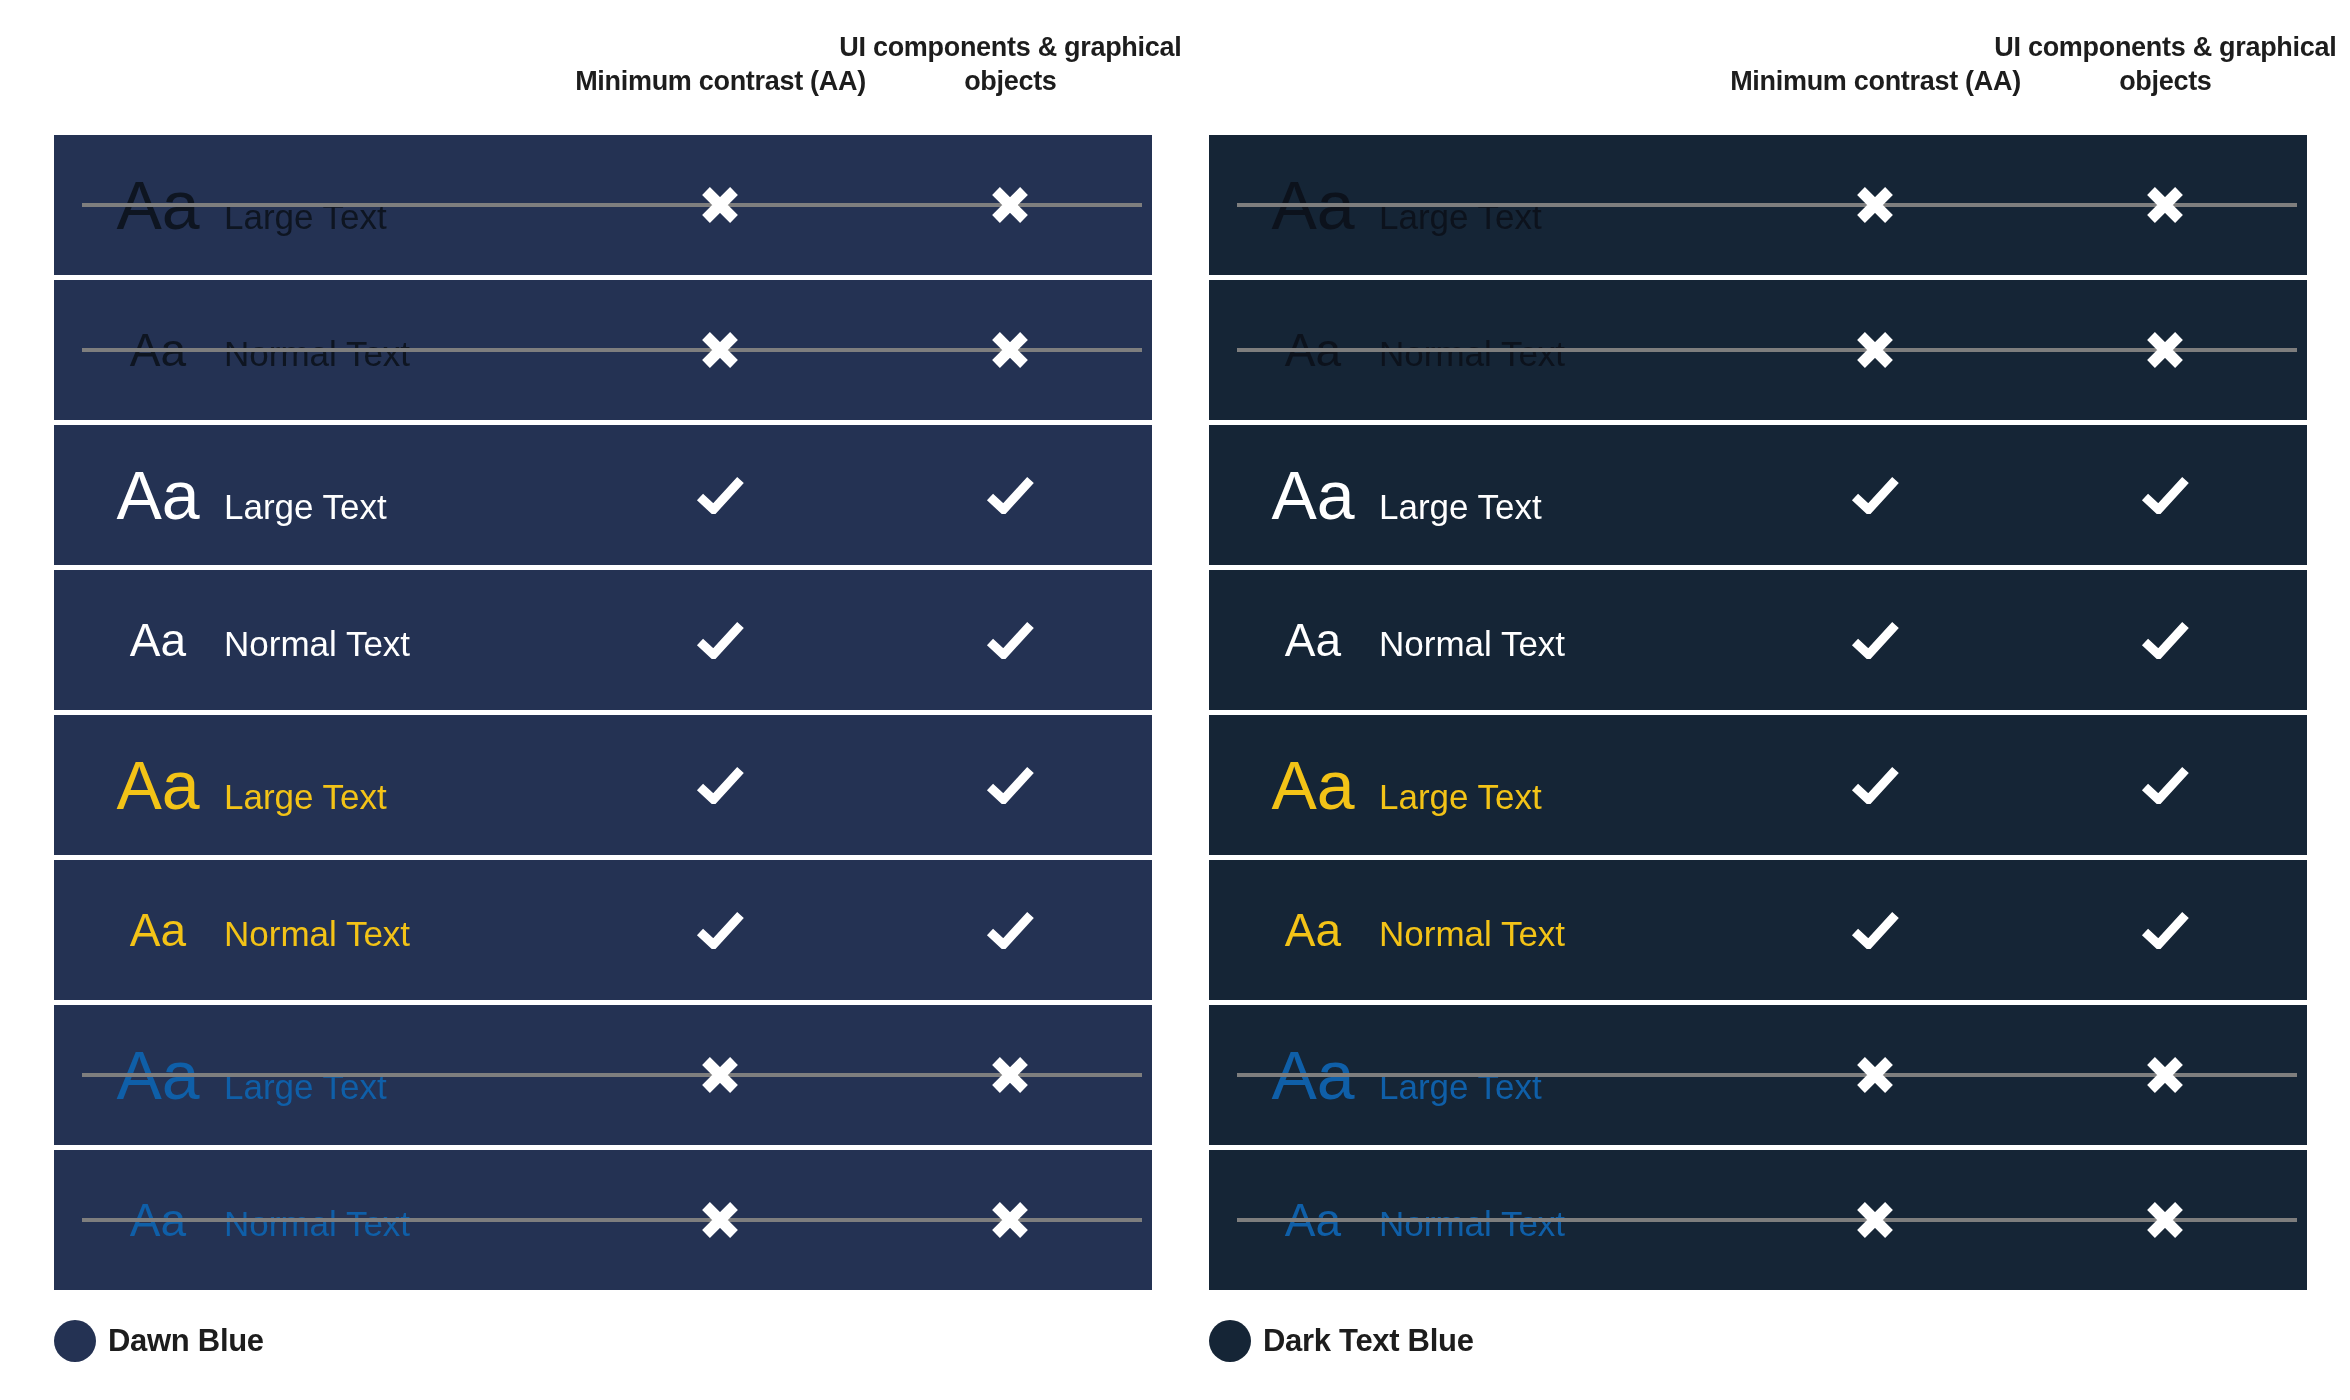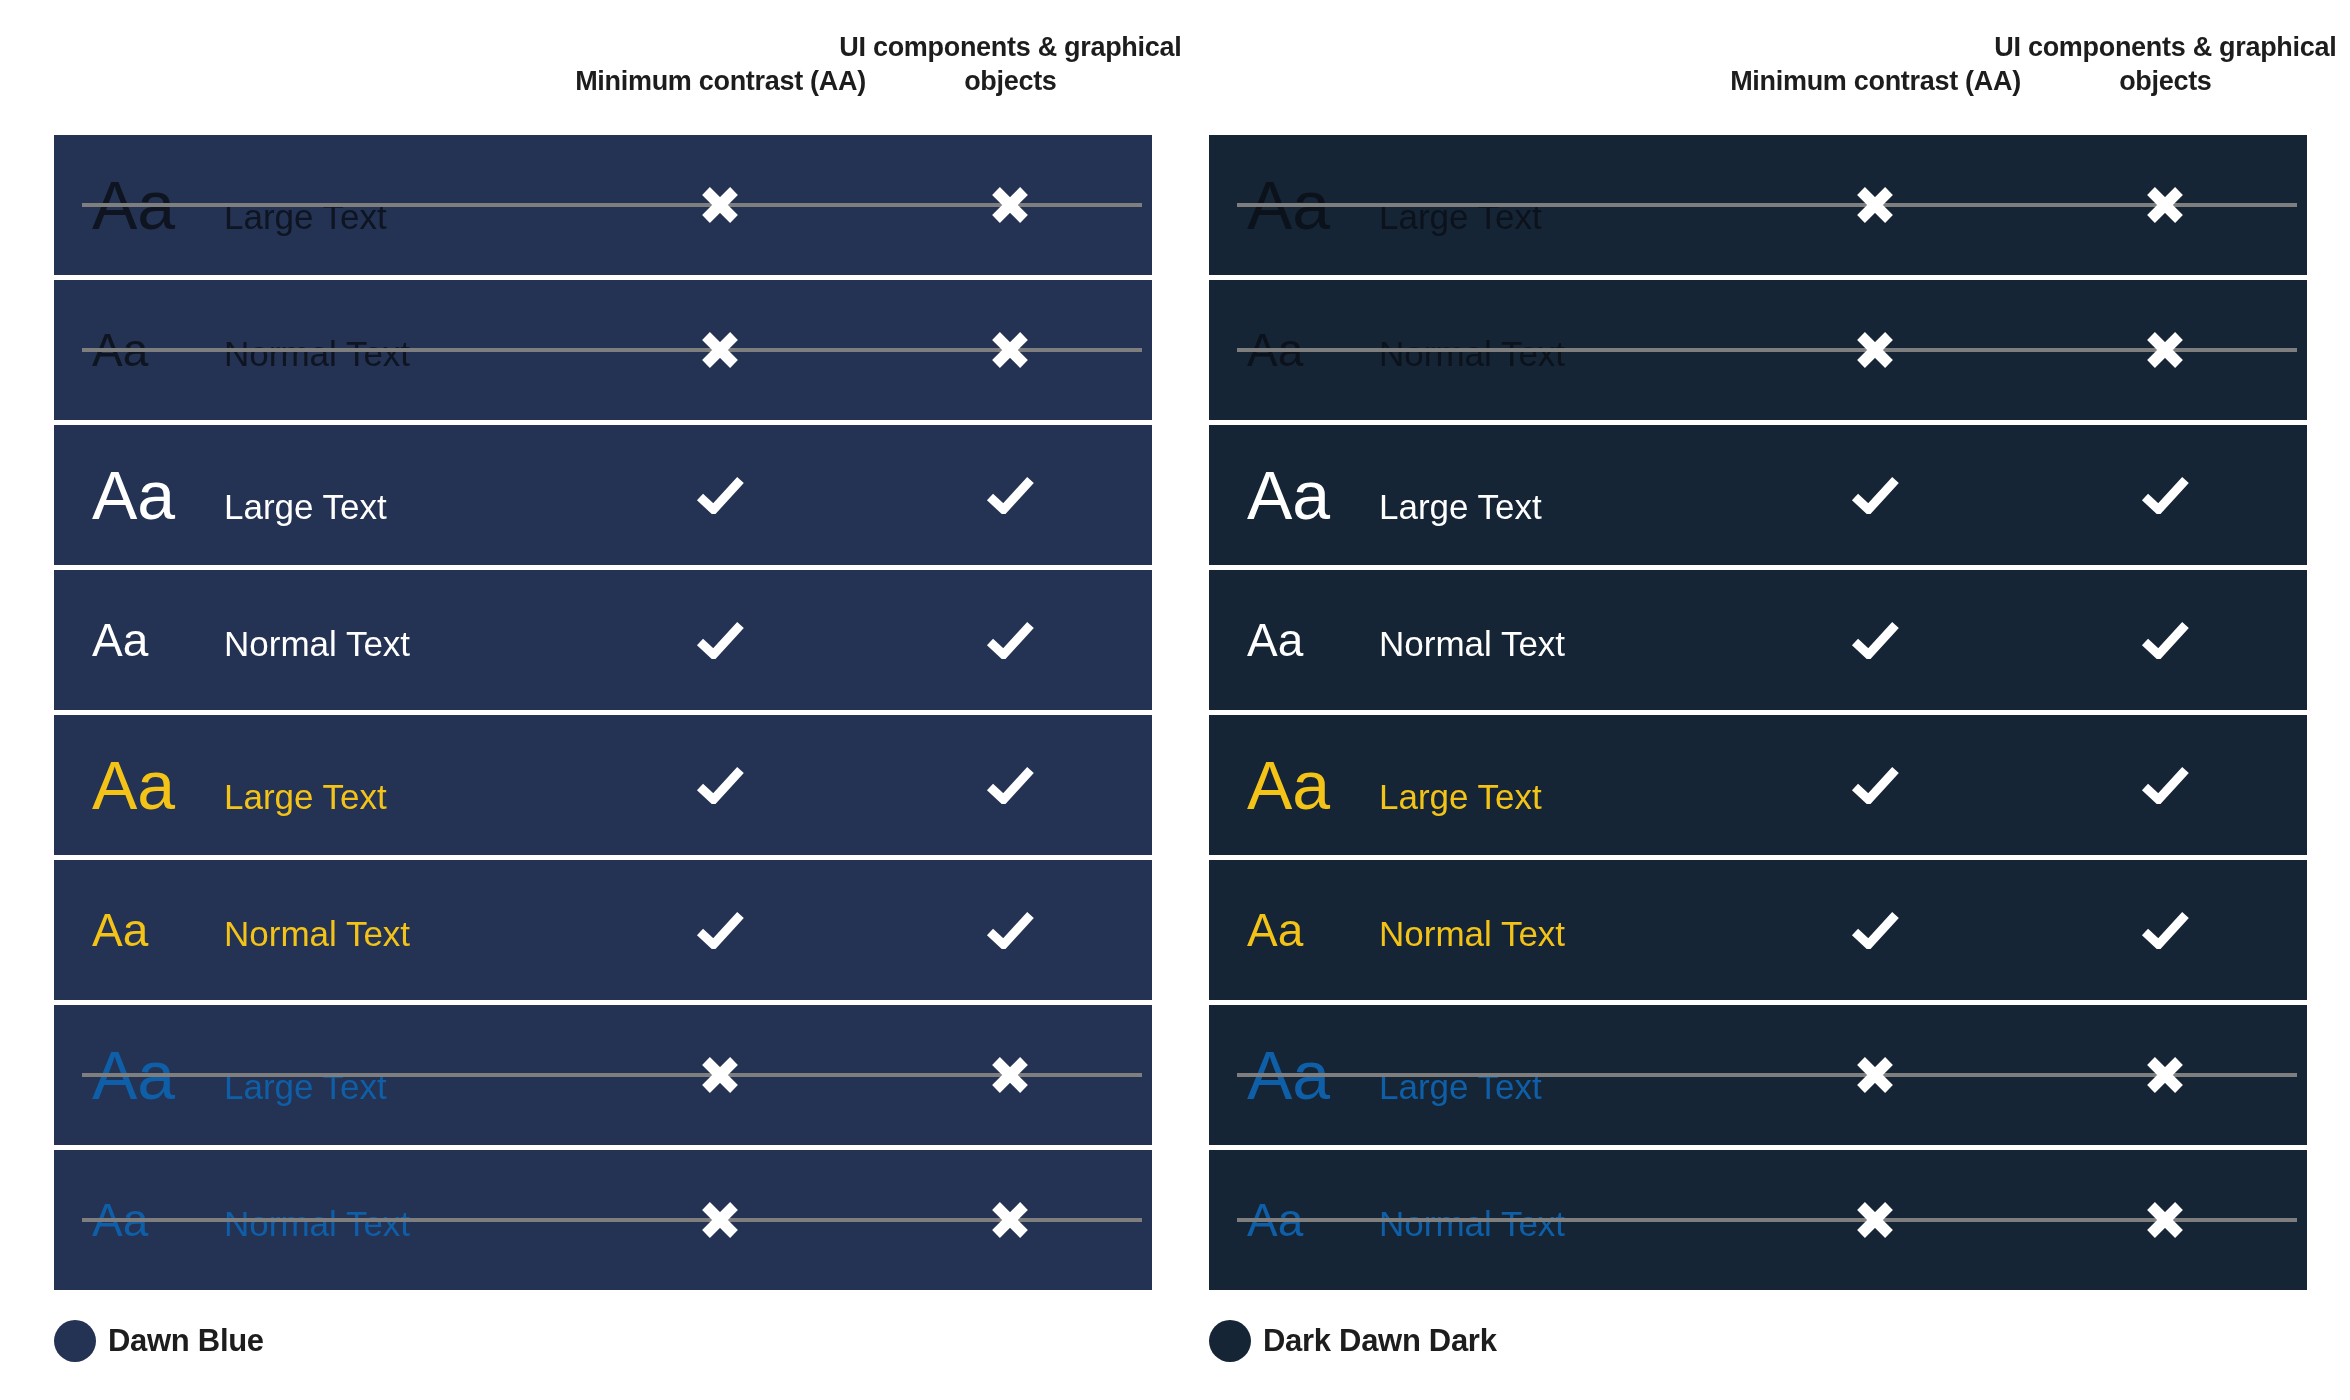--- a/index.html
+++ b/index.html
@@ -18,21 +18,21 @@
     font-weight:bold;font-size:27px;line-height:34px;color:#1d1d1d;
     text-align:center;letter-spacing:-0.3px;white-space:nowrap;
   }
   .hdr.h1{left:60.7%;}
   .hdr.h2{left:87.1%;white-space:normal;width:360px;}
 
   .panel{
     position:absolute;top:135px;left:0;width:100%;
     display:flex;flex-direction:column;gap:5px;
   }
-  .row{position:relative;height:140px;display:flex;align-items:center;}
+  .row{position:relative;height:140px;display:flex;align-items:center;text-align:center;}
   .sample-wrap{display:flex;align-items:baseline;margin-left:38px;}
   .sample{display:inline-block;width:132px;line-height:1;}
   .row.large  .sample{font-size:68px;}
   .row.normal .sample{font-size:46px;}
   .row-label{font-size:35px;line-height:1;}
 
   .strike{
     position:absolute;left:28px;right:10px;top:50%;height:4px;margin-top:-2px;
     background:#7e7e7e;z-index:2;
   }
@@ -332,15 +332,15 @@
         </span>
         <span class="mark m2">
           <svg width="38" height="38" viewBox="0 0 38 38">
             <path d="M5 5 L33 33 M33 5 L5 33" fill="none" stroke="#ffffff" stroke-width="11" stroke-linecap="butt"></path>
           </svg>
         </span>
       </div>
     </div>
   <div class="footer">
     <span class="dot" style="background: rgb(21, 37, 54);"></span>
-    <span class="footer-label">Dark Dawn Dark</span>
+    <span class="footer-label">Dark Text Blue</span>
   </div>
 </div>
 
 </body></html>

